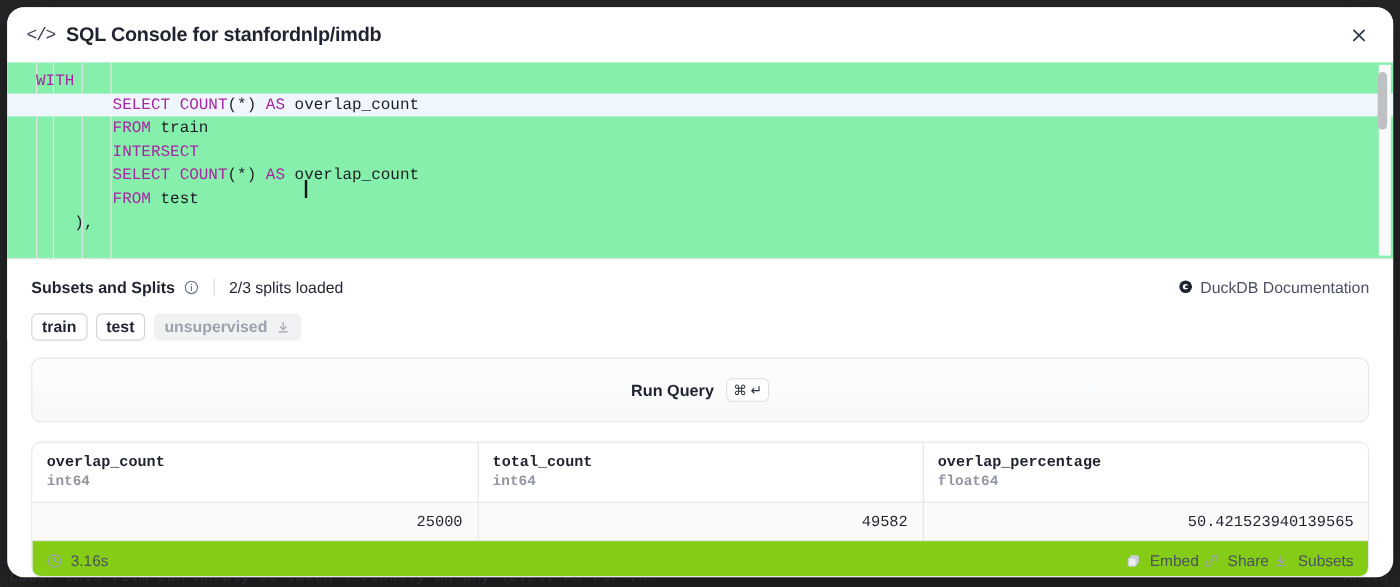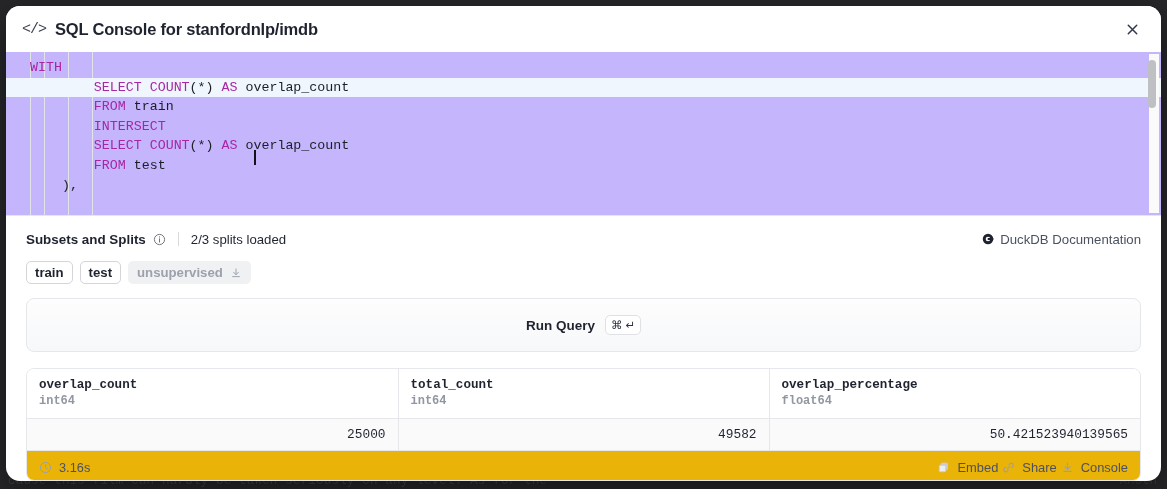--- a/index.html
+++ b/index.html
@@ -77,21 +77,21 @@
     color: #32384a;
     cursor: pointer;
     border-radius: 5px;
   }
 
   
   #editor-wrap {
     position: relative;
     height: 164px;
     flex: 0 0 164px;
-    background: #c4b5fd;
+    background: #86efac;
     border-bottom: 1px solid #e6e7ea;
     overflow: hidden;
     padding-left: 43px;
   }
   #editor {
     position: absolute;
     inset: 0;
     padding: 6px 0 0 0;
     font-family: "Liberation Mono", monospace;
     font-size: 13.3px;
@@ -301,21 +301,21 @@
     height: 28px;
   }
   #results-table td:last-child { border-right: none; margin-left: 36px; }
 
   #results-footer {
     display: flex;
     align-items: center;
     height: 34px;
     padding: 0 12px;
     border-top: 1px solid #e6e7ea;
-    background: #eab308;
+    background: #84cc16;
   }
   #elapsed {
     display: flex;
     align-items: center;
     font-size: 12.8px;
     color: #4b5161;
   }
   #elapsed .clock-icon { margin-right: 7px; display: inline-flex; }
   #footer-actions {
     margin-left: auto;
@@ -481,19 +481,19 @@
             <span>Share</span>
           </span>
           <span class="footer-action">
             <span class="fa-icon gray-ico">
               <svg width="13" height="13" viewBox="0 0 16 16" fill="none" stroke="currentColor" stroke-width="1.3" stroke-linecap="round">
                 <path d="M8 2.6 V10"></path>
                 <path d="M4.8 7 L8 10.3 L11.2 7"></path>
                 <path d="M3.5 12.8 H12.5"></path>
               </svg>
             </span>
-            <span>Console</span>
+            <span>Subsets</span>
           </span>
         </span>
     </div>
   </div>
 
 </div>
 
 </body></html>

